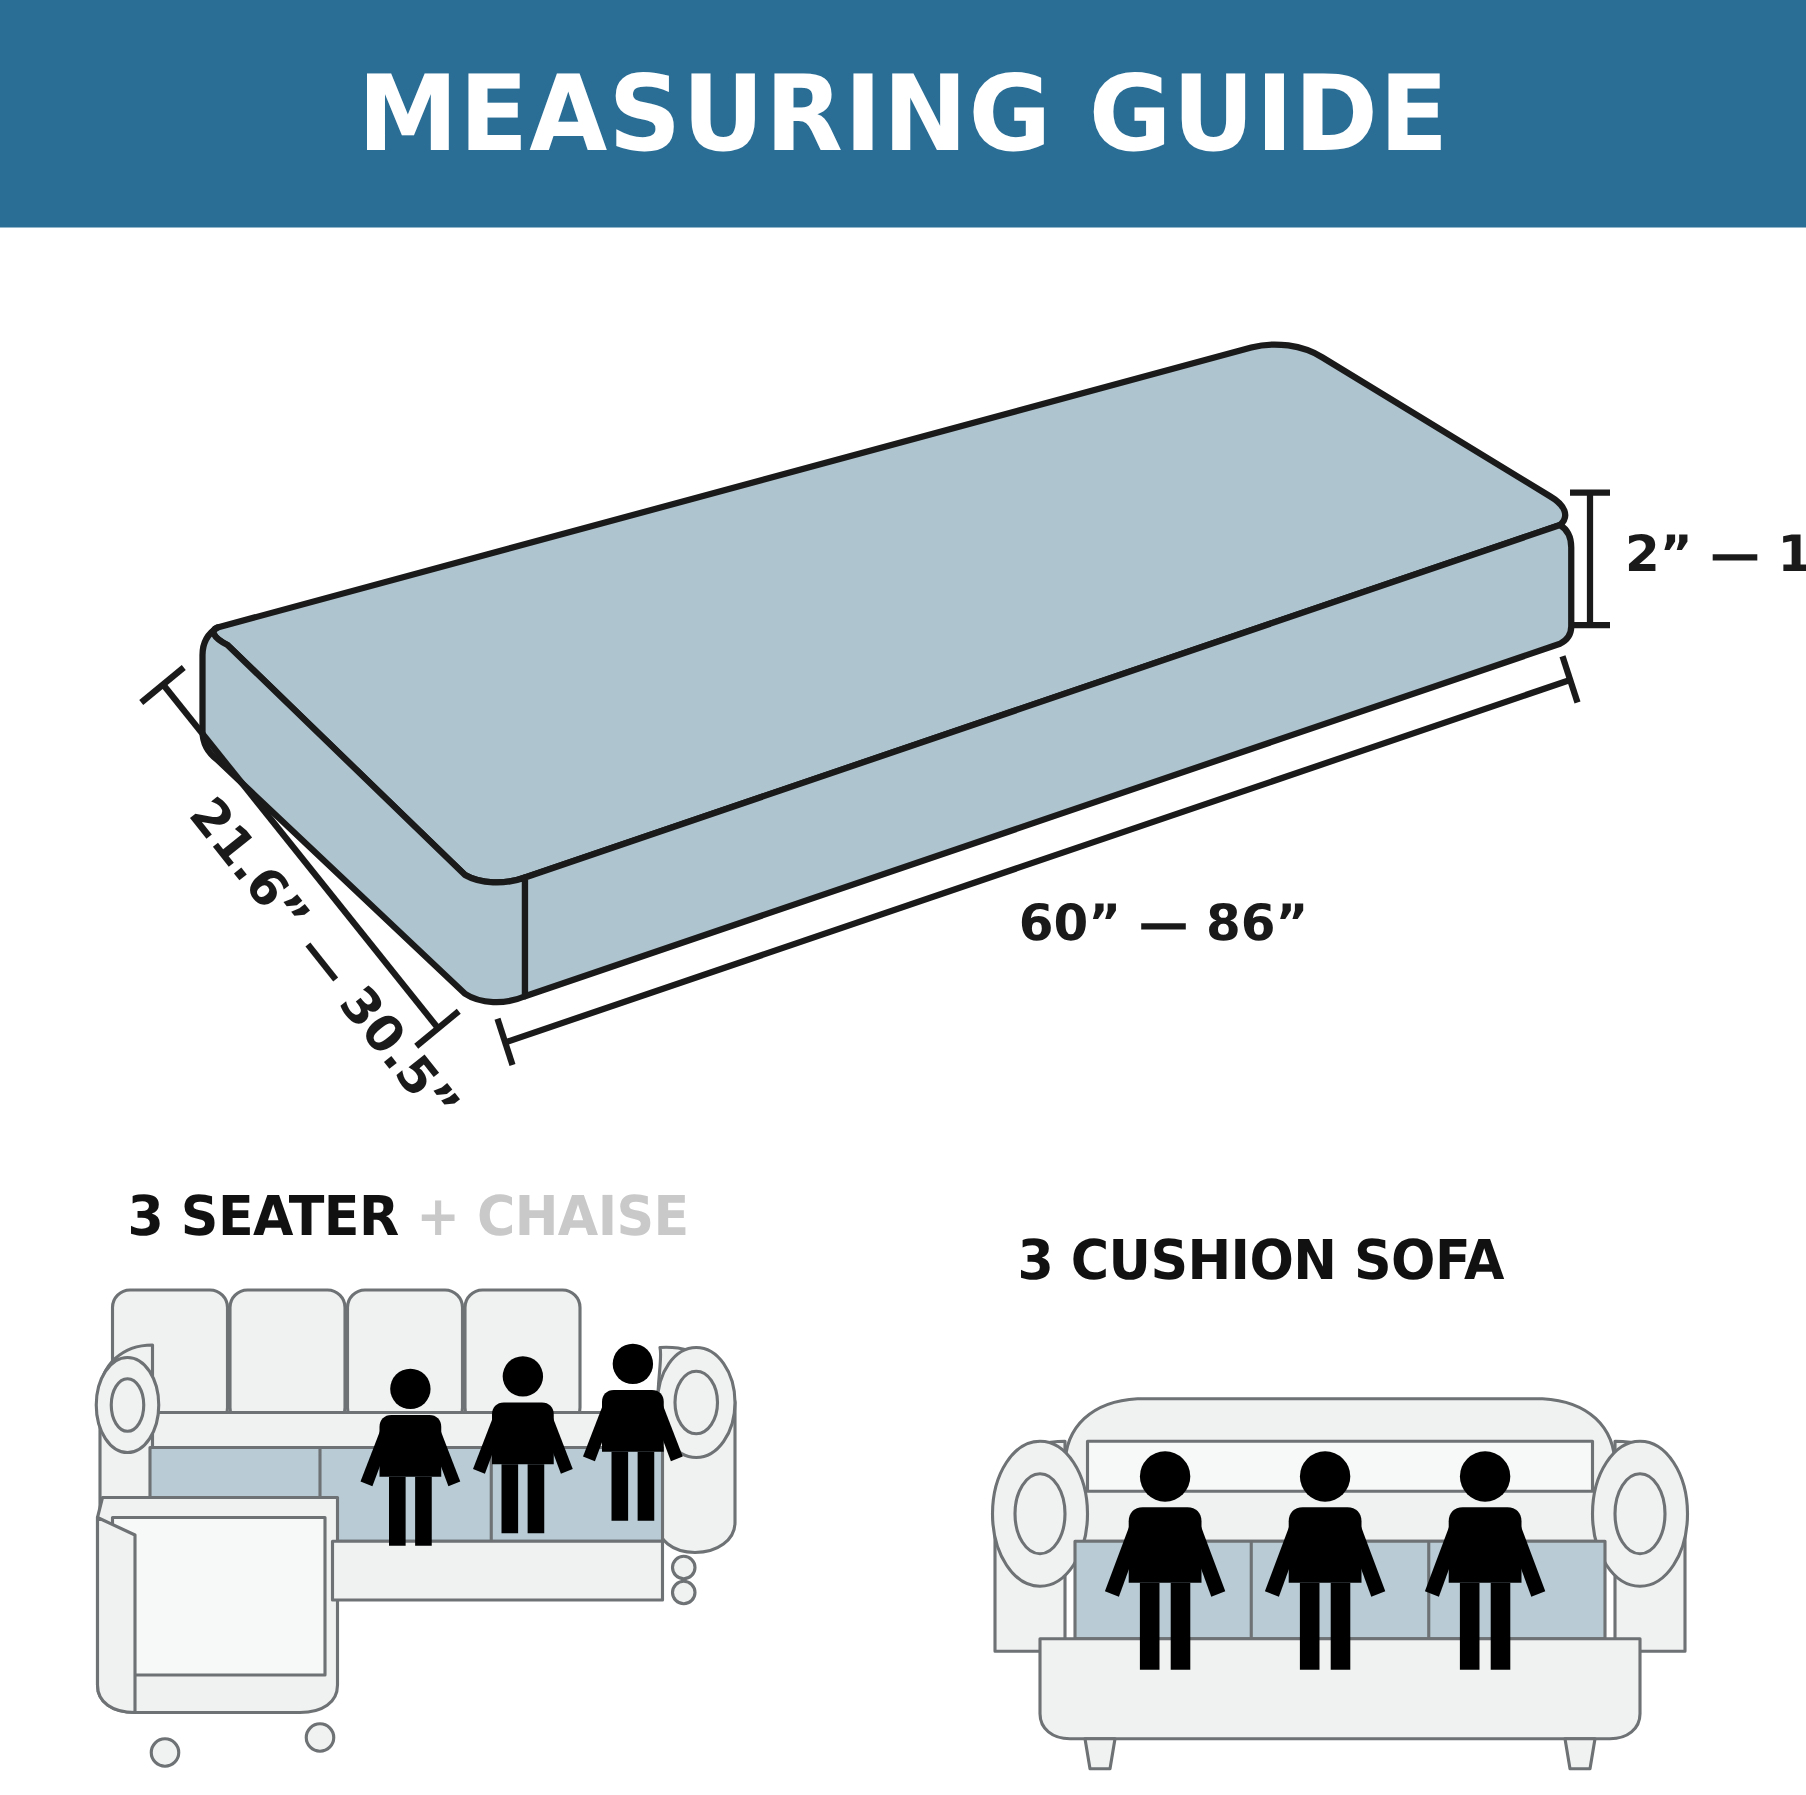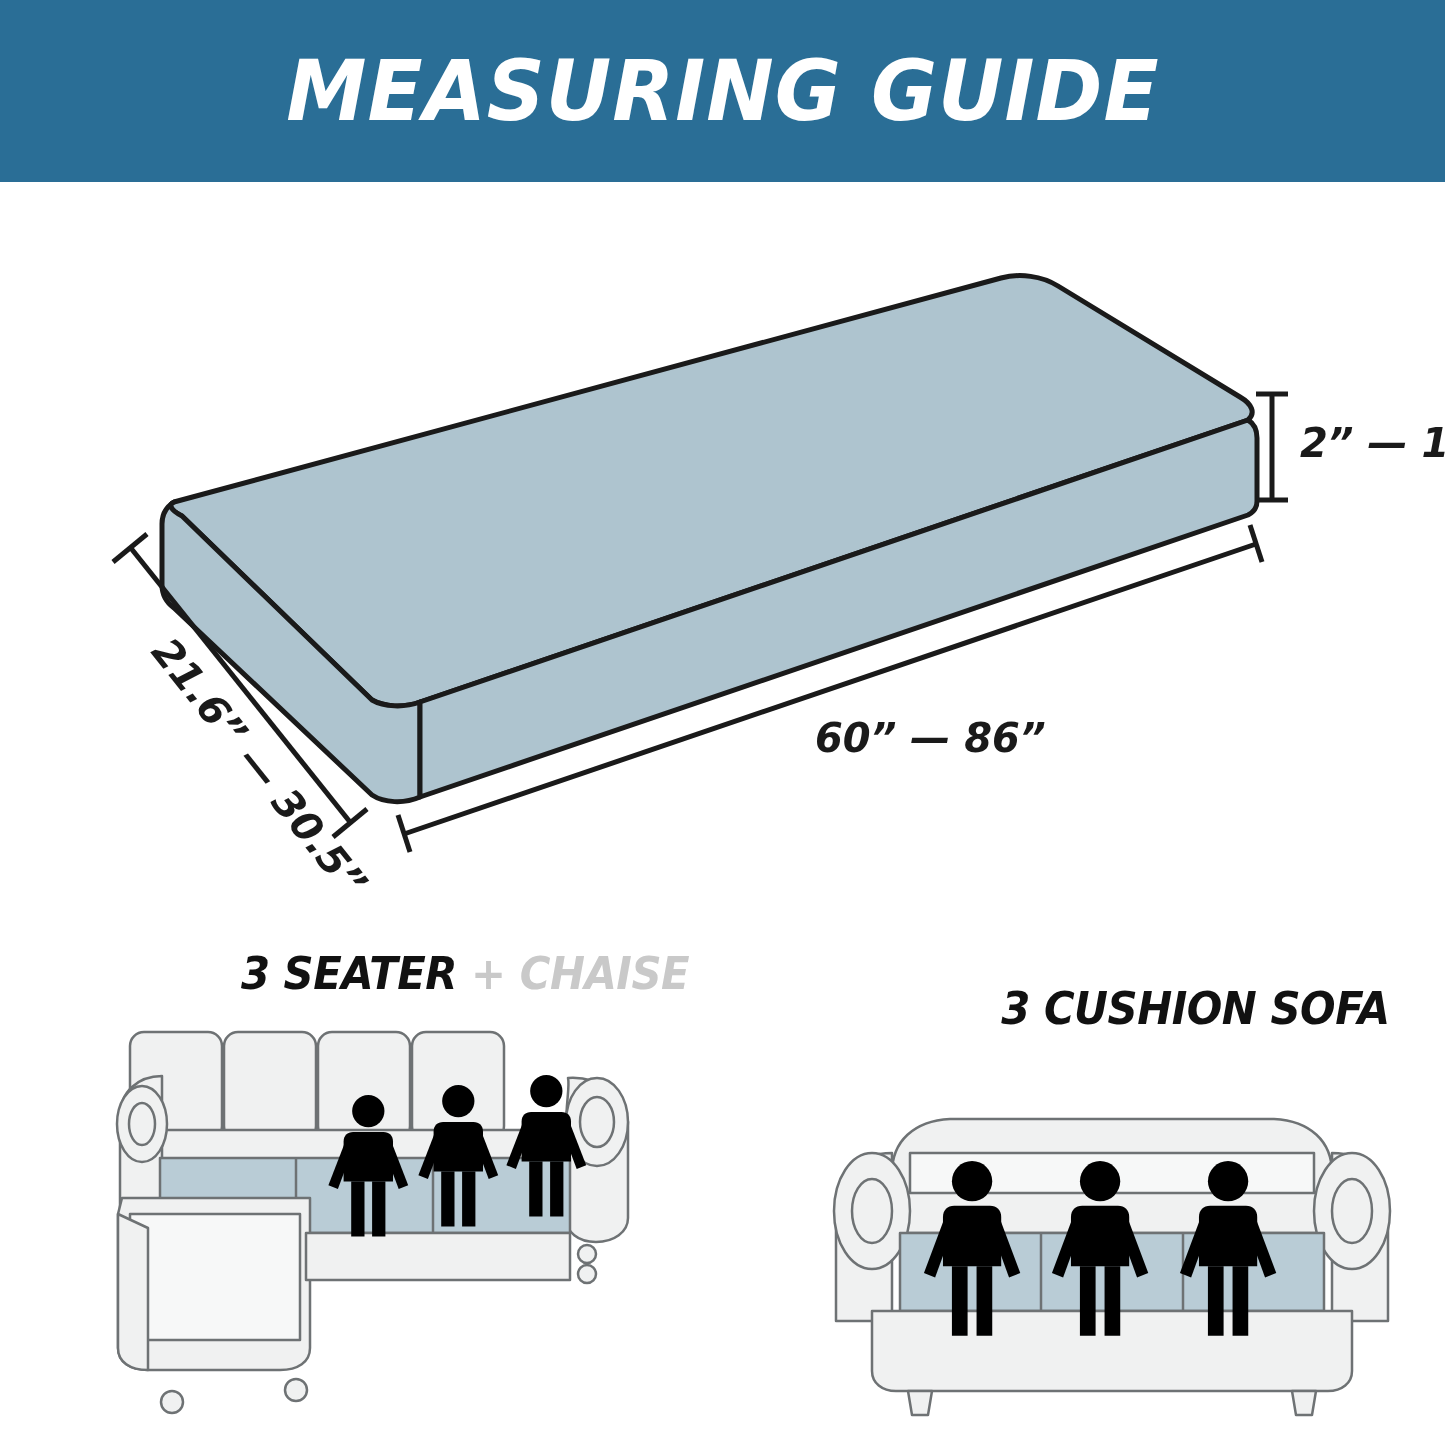--- a/index.html
+++ b/index.html
@@ -12,21 +12,20 @@
     height: 1436px;
     font-family: "Liberation Sans", sans-serif;
     overflow: hidden;
     position: relative;
   }
   #page {
     position: relative;
     width: 1445px;
     height: 1436px;
     background: #ffffff;
-    font-style: italic;
   }
 
   
   .header-bar {
     position: absolute;
     left: 0;
     top: 0;
     width: 1445px;
     height: 182px;
     background: #2a6e96;
@@ -62,21 +61,20 @@
     fill: #1a1a1a;
   }
 
   
   .bottom-area {
     position: absolute;
     left: 0;
     top: 952px;
     width: 1445px;
     height: 484px;
-    text-align: right;
   }
   .panel {
     position: absolute;
     top: 0;
   }
   .panel-left { left: 60px; width: 660px; }
   .panel-right { left: 760px; width: 660px; margin-top: 35px; }
 
   .panel-title {
     font-family: "DejaVu Sans", sans-serif;

